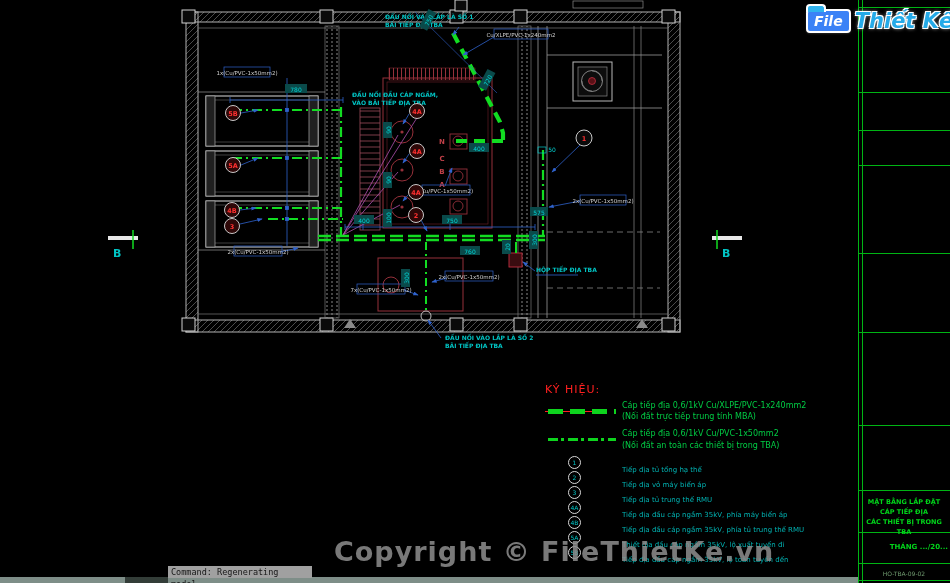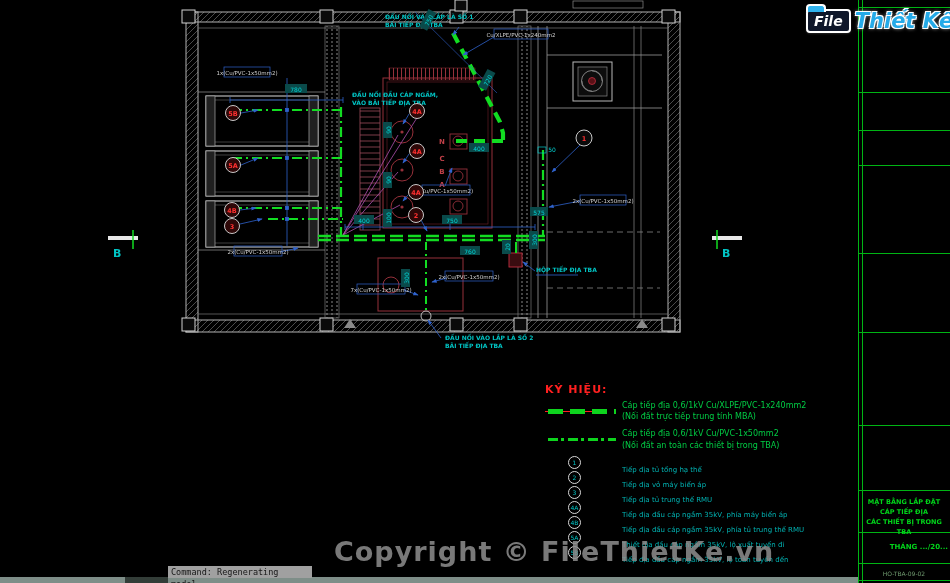--- a/index.html
+++ b/index.html
@@ -1,21 +1,21 @@
 <!DOCTYPE html>
 <html><head>
 <meta charset="utf-8">
 <style>
   html,body{margin:0;padding:0;background:#000;width:950px;height:583px;overflow:hidden;
     font-family:"DejaVu Sans",sans-serif;position:relative;}
   #stage{position:absolute;left:0;top:0;width:950px;height:583px;background:#000;}
   svg text{font-family:"DejaVu Sans",sans-serif;}
 
   
-  .legend-title{position:absolute;left:545px;top:383px;color:#ff2020;font-size:11px;font-weight:bold;
+  .legend-title{position:absolute;left:545px;top:383px;color:#ff2020;font-size:11px;font-weight:normal;
     letter-spacing:1px;border-bottom:1px solid #ff2020;padding-bottom:15px;}
   .leg-sample1{position:absolute;left:548px;top:409px;width:68px;height:5px;
     background:repeating-linear-gradient(90deg,#0ed41e 0 15px,transparent 15px 22px);}
   .leg-sample2{position:absolute;left:548px;top:438px;width:68px;height:3px;
     background:repeating-linear-gradient(90deg,#0ed41e 0 10px,transparent 10px 13px,#0ed41e 13px 16px,transparent 16px 20px);}
   .leg-cabletext{position:absolute;left:622px;color:#00cc44;font-size:8px;white-space:nowrap;}
   .leg-row{position:absolute;left:568px;width:250px;height:13px;}
   .leg-circle{position:absolute;left:0;top:0;width:11px;height:11px;border:1px solid #d8d8d8;border-radius:50%;
     color:#00c8c8;font-size:6px;text-align:center;line-height:11px;}
   .leg-label{position:absolute;left:54px;top:10px;color:#00b4b4;font-size:7px;white-space:nowrap;}
@@ -24,21 +24,21 @@
   .tb-vline{position:absolute;top:0;width:1px;height:583px;background:#00b414;}
   .tb-hline{position:absolute;left:858px;width:92px;height:1px;background:#00b414;}
   .tb-title{position:absolute;left:860px;top:497px;width:88px;text-align:center;color:#00d41a;
     font-size:6.5px;font-weight:bold;line-height:10px;}
   .tb-date{position:absolute;left:860px;top:543px;width:88px;text-align:right;color:#00d41a;
     font-size:7px;font-weight:bold;}
   .tb-code{position:absolute;left:860px;top:570px;width:88px;text-align:center;color:#6f9a6f;font-size:6px;}
 
   
   .logo{position:absolute;left:806px;top:9px;display:flex;align-items:center;gap:4px;z-index:6;}
-  .logo-folder{position:relative;background:#0f172a;border:2px solid #fff;border-radius:4px;
+  .logo-folder{position:relative;background:#3b82f6;border:2px solid #fff;border-radius:4px;
     padding:2px 6px;color:#fff;font-weight:bold;font-style:italic;font-size:14px;box-shadow:0 1px 2px #222;}
   .logo-folder:before{content:"";position:absolute;left:-2px;top:-7px;width:16px;height:6px;background:#2fb3ef;
     border:2px solid #fff;border-bottom:none;border-radius:4px 4px 0 0;}
   .logo-brand{font-size:21px;font-weight:bold;font-style:italic;color:#25aae8;white-space:nowrap;
     text-shadow:-1px -1px 0 #fff,1px -1px 0 #fff,-1px 1px 0 #fff,1px 1px 0 #fff,0 0 4px #fff;}
 
   
   .copyright{position:absolute;left:334px;top:536px;font-size:27px;font-weight:bold;color:#8f8f8f;
     opacity:.85;letter-spacing:1px;z-index:5;}
   .cmdbox{position:absolute;left:168px;top:566px;width:141px;height:12px;background:#a0a0a0;

